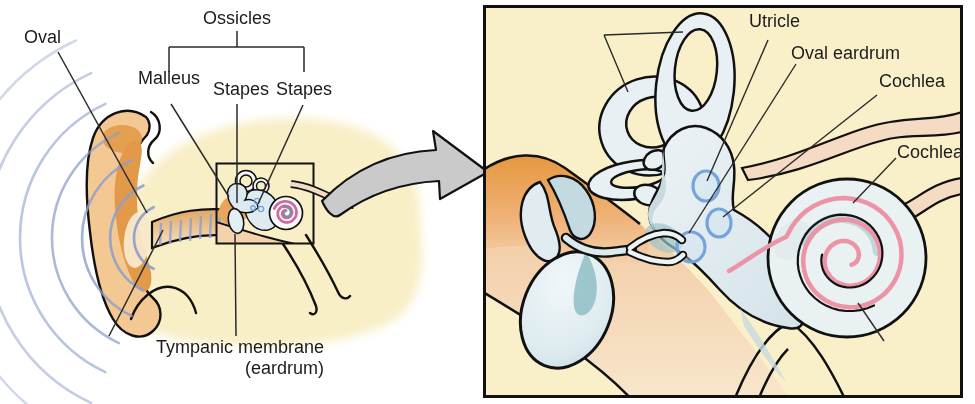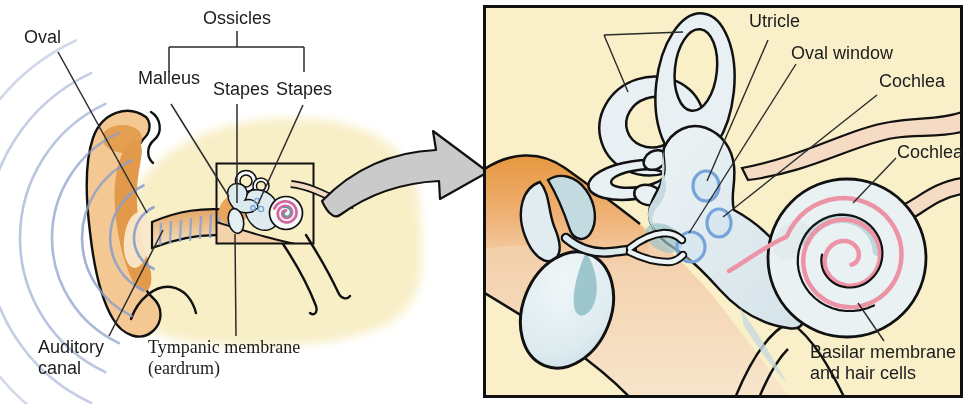--- a/index.html
+++ b/index.html
@@ -1,20 +1,20 @@
 <!DOCTYPE html>
 <html><head>
 <meta charset="utf-8">
 <style>
   html,body{margin:0;padding:0;background:#ffffff;}
   #figure{position:relative;width:975px;height:404px;background:#ffffff;overflow:hidden;
           font-family:"Liberation Sans", sans-serif;}
   #art{position:absolute;left:0;top:0;}
   .lbl{position:absolute;font-size:18px;line-height:1.18;color:#1c1c1c;white-space:pre-line;}
-  .lbl.center{text-align:left;font-family:Liberation Serif, serif;}
+  .lbl.center{text-align:right;}
 </style>
 </head>
 <body>
 
 <div id="figure">
 
 <svg id="art" width="975" height="404" viewBox="0 0 975 404">
   <defs>
     <filter id="soft" x="-20%" y="-20%" width="140%" height="140%">
           <feGaussianBlur stdDeviation="5"></feGaussianBlur>
@@ -223,25 +223,21 @@
   </g>
 
   <rect x="484.5" y="6.5" width="477" height="390" fill="none" stroke="#111" stroke-width="3"></rect>
 </svg>
 
 <div class="lbl" style="left:24px;top:27px">Oval</div>
 <div class="lbl" style="left:203px;top:8px">Ossicles</div>
 <div class="lbl" style="left:138px;top:68px">Malleus</div>
 <div class="lbl" style="left:213px;top:79px">Stapes</div>
 <div class="lbl" style="left:276px;top:79px">Stapes</div>
-<div class="lbl" style="left:38px;top:337px">Auditory
-canal</div>
 <div class="lbl center" style="left:148px;top:337px;width:176px">Tympanic membrane
 (eardrum)</div>
 
 <div class="lbl" style="left:749px;top:11px">Utricle</div>
-<div class="lbl" style="left:791px;top:43px">Oval window</div>
+<div class="lbl" style="left:791px;top:43px">Oval eardrum</div>
 <div class="lbl" style="left:879px;top:71px">Cochlea</div>
 <div class="lbl" style="left:897px;top:142px">Cochlea</div>
-<div class="lbl" style="left:810px;top:342px">Basilar membrane
-and hair cells</div>
 
 </div>
 
 </body></html>

